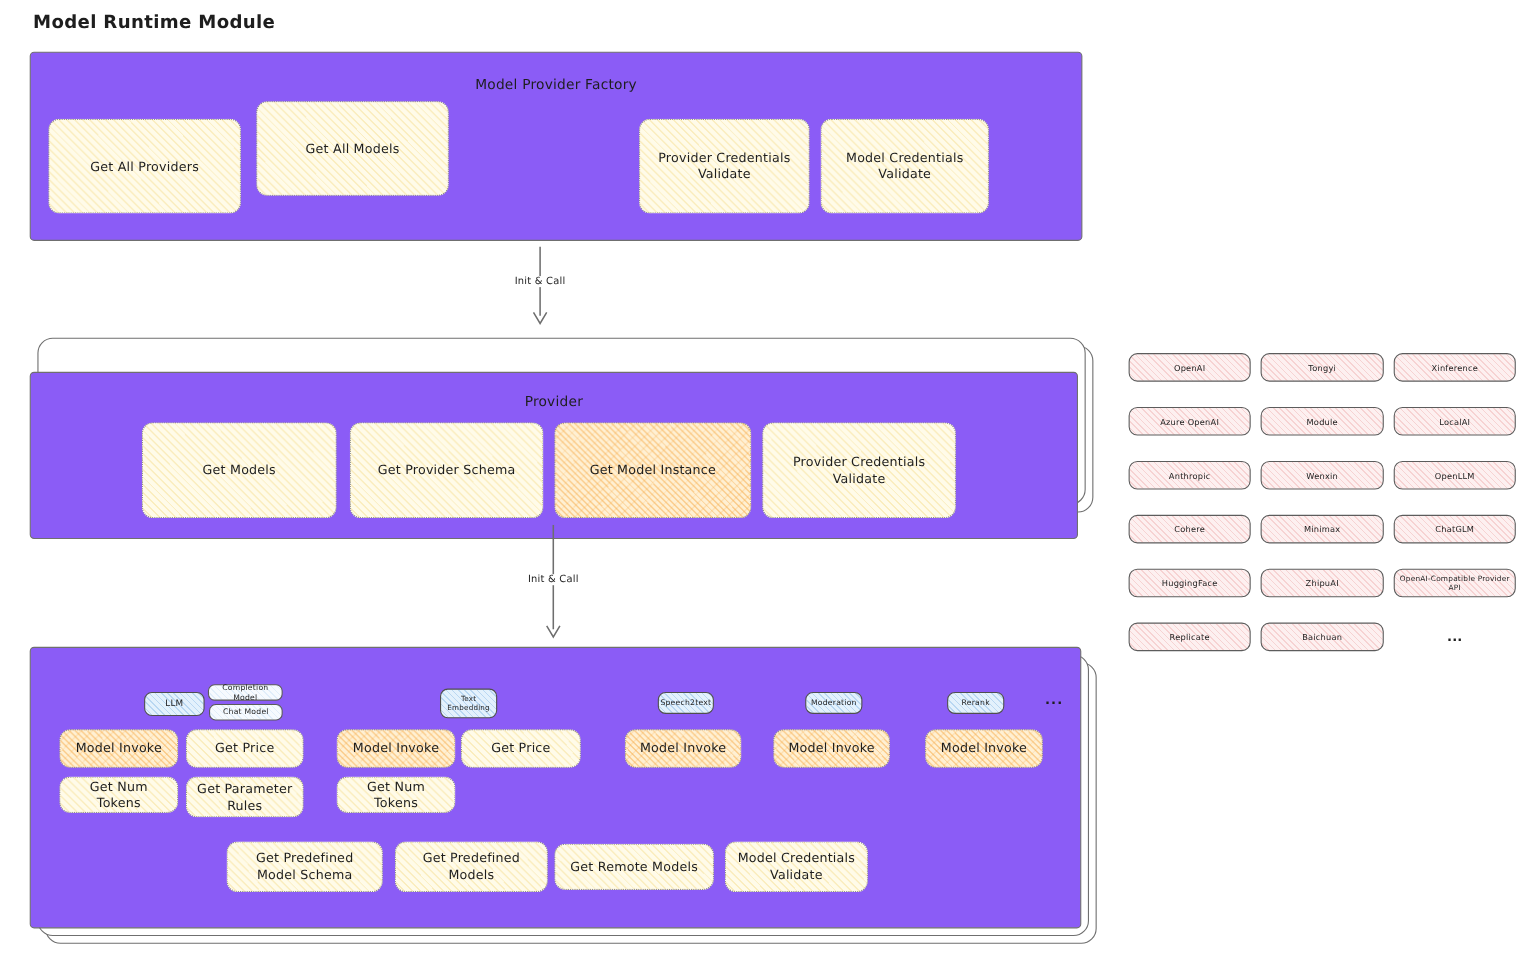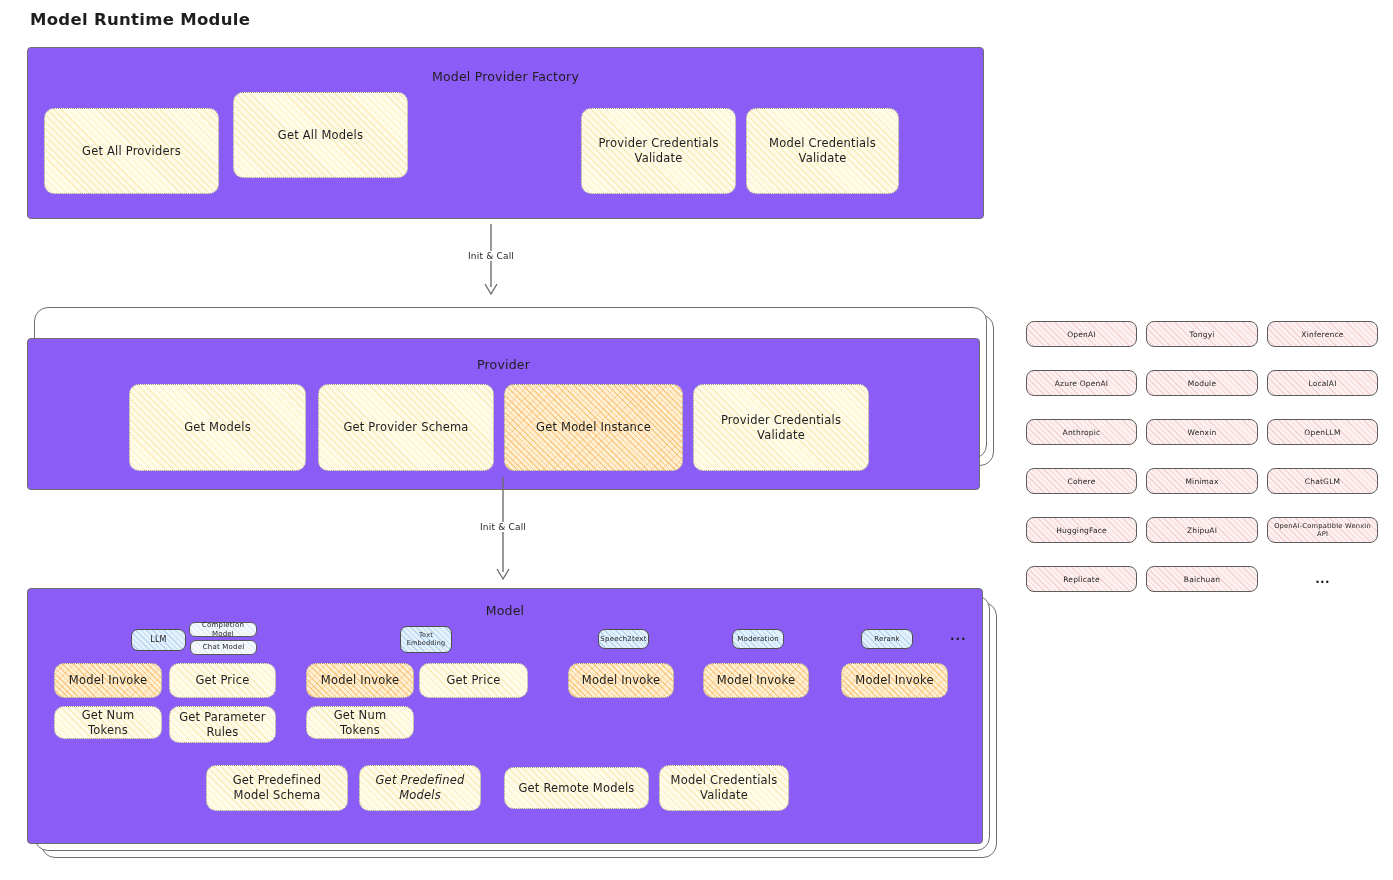--- a/index.html
+++ b/index.html
@@ -104,38 +104,37 @@
     <div class="pcell">Module</div>
     <div class="pcell">LocalAI</div>
     <div class="pcell">Anthropic</div>
     <div class="pcell">Wenxin</div>
     <div class="pcell">OpenLLM</div>
     <div class="pcell">Cohere</div>
     <div class="pcell">Minimax</div>
     <div class="pcell">ChatGLM</div>
     <div class="pcell">HuggingFace</div>
     <div class="pcell">ZhipuAI</div>
-    <div class="pcell tiny">OpenAI-Compatible Wenxin API</div>
+    <div class="pcell tiny">OpenAI-Compatible Provider API</div>
     <div class="pcell">Replicate</div>
     <div class="pcell">Baichuan</div>
     <div class="pcell plain">...</div>
   </div>
 
   <div class="arrow" style="left:495px;top:477px;">
     <svg width="16" height="104">
       <line x1="8" y1="0" x2="8" y2="95" stroke="#6e6e6e" stroke-width="1.4"></line>
       <polyline points="2,92 8,102 14,92" fill="none" stroke="#6e6e6e" stroke-width="1.4"></polyline>
     </svg>
   </div>
   <div class="arrow-label" style="left:503px;top:522px;">Init &amp; Call</div>
 
   <div class="stack" style="left:41px;top:602px;width:956px;height:256px;"></div>
   <div class="stack" style="left:34px;top:595px;width:956px;height:256px;"></div>
   <div class="bigbox" style="left:27px;top:588px;width:956px;height:256px;">
-    <div class="boxtitle" style="top:14px;">Model</div>
 
     <div class="tag big" style="left:103px;top:40px;width:55px;height:22px;">LLM</div>
     <div class="tag mini" style="left:161px;top:33px;width:68px;height:15px;">Completion Model</div>
     <div class="tag mini" style="left:162px;top:51px;width:67px;height:15px;">Chat Model</div>
     <div class="tag" style="left:372px;top:37px;width:52px;height:27px;font-size:6.5px;padding:1px 8px;">Text Embedding</div>
     <div class="tag" style="left:570px;top:40px;width:51px;height:20px;">Speech2text</div>
     <div class="tag" style="left:704px;top:40px;width:52px;height:20px;">Moderation</div>
     <div class="tag" style="left:833px;top:40px;width:52px;height:20px;">Rerank</div>
     <div class="ellipsis-text" style="left:922px;top:40px;">...</div>
 
@@ -145,18 +144,18 @@
     <div class="chip yellow" style="left:391px;top:74px;width:109px;height:35px;">Get Price</div>
     <div class="chip orange" style="left:540px;top:74px;width:106px;height:35px;">Model Invoke</div>
     <div class="chip orange" style="left:675px;top:74px;width:106px;height:35px;">Model Invoke</div>
     <div class="chip orange" style="left:813px;top:74px;width:107px;height:35px;">Model Invoke</div>
 
     <div class="chip yellow" style="left:26px;top:117px;width:108px;height:33px;">Get Num Tokens</div>
     <div class="chip yellow" style="left:141px;top:117px;width:107px;height:37px;padding:1px 4px;">Get Parameter Rules</div>
     <div class="chip yellow" style="left:278px;top:117px;width:108px;height:33px;">Get Num Tokens</div>
 
     <div class="chip yellow" style="left:178px;top:176px;width:142px;height:46px;">Get Predefined Model Schema</div>
-    <div class="chip yellow" style="left:331px;top:176px;width:122px;height:46px;font-style:italic;">Get Predefined Models</div>
+    <div class="chip yellow" style="left:331px;top:176px;width:139px;height:46px;">Get Predefined Models</div>
     <div class="chip yellow" style="left:476px;top:178px;width:145px;height:42px;">Get Remote Models</div>
     <div class="chip yellow" style="left:631px;top:176px;width:130px;height:46px;">Model Credentials Validate</div>
   </div>
 
 </div>
 
 </body></html>

